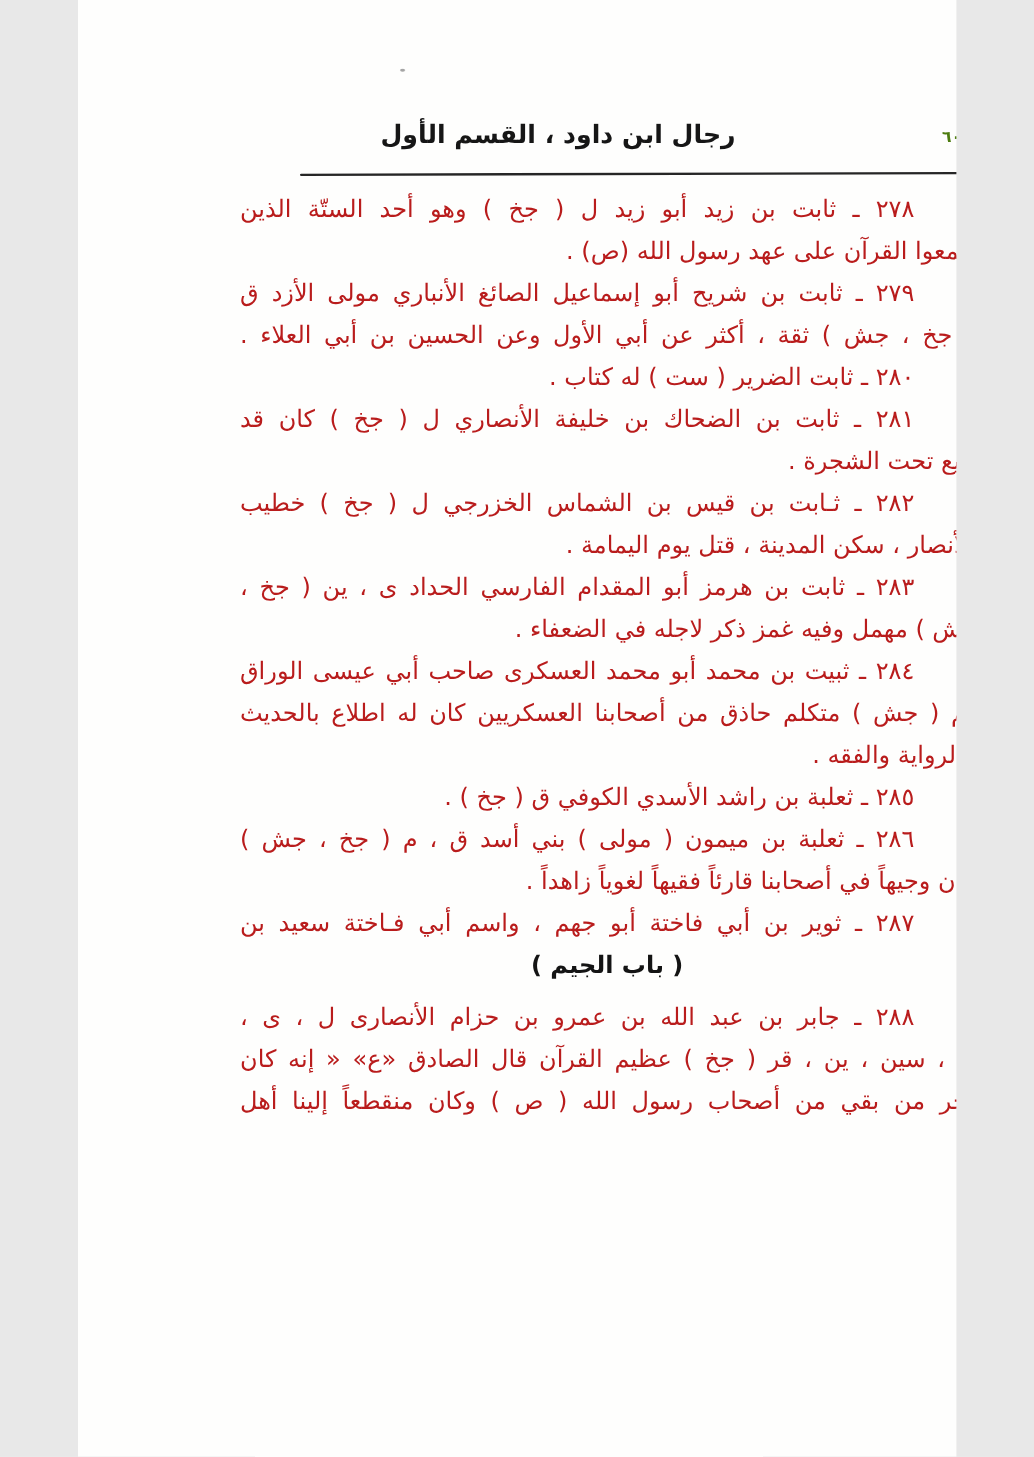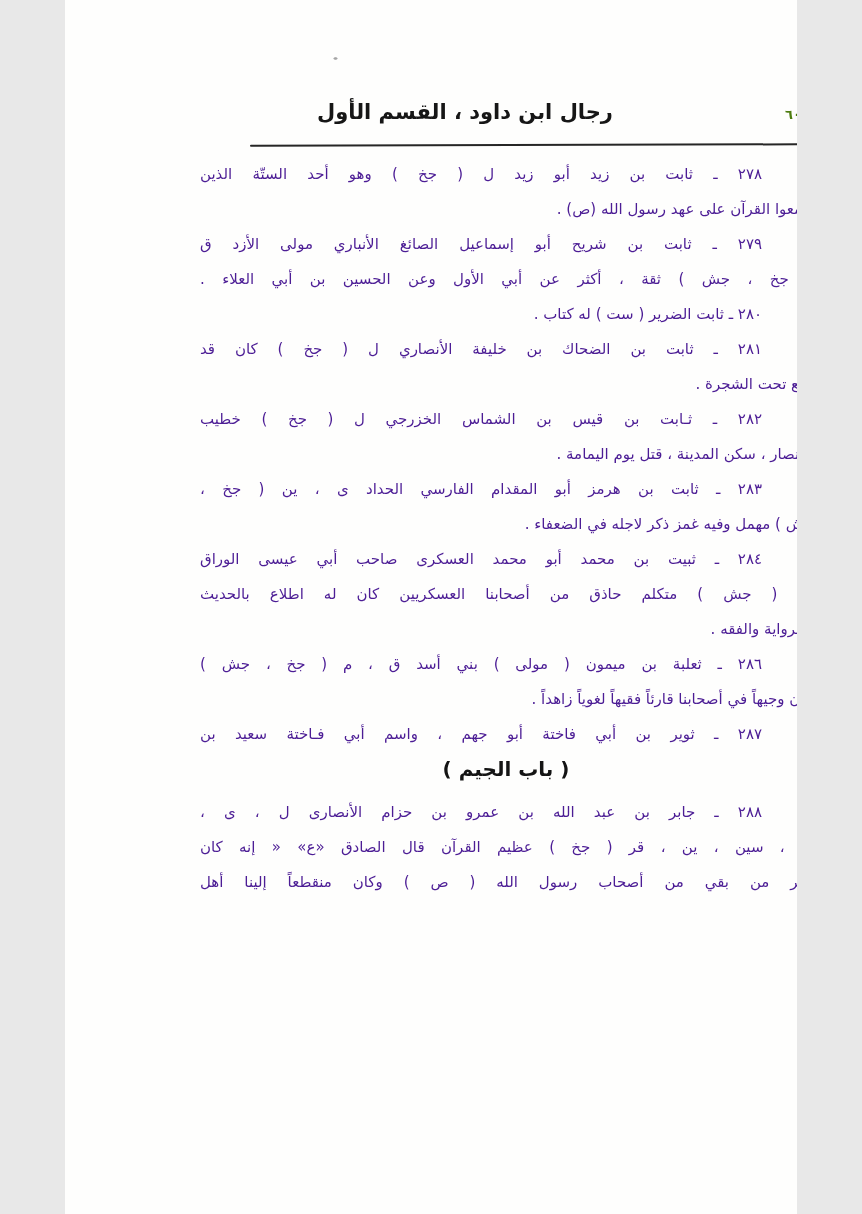--- a/index.html
+++ b/index.html
@@ -59,24 +59,24 @@
   .text-block {
     position: absolute;
     top: 157px;
     left: 135px;
     width: 612px;
     direction: rtl;
   }
   .line {
     height: 35px;
     line-height: 35px;
-    font-size: 15px;
+    font-size: 20px;
     white-space: nowrap;
     text-align: right;
-    color: #4c1d95;
+    color: #b91c1c;
   }
   .line.full {
     white-space: normal;
     text-align: justify;
     text-align-last: justify;
   }
   .line.first { padding-right: 50px; }
   .line.first.full { padding-right: 50px; }
   .section-heading {
     height: 35px;
@@ -160,20 +160,21 @@
     <div class="line first">٢٨٠ ـ ثابت الضرير ( ست ) له كتاب .</div>
     <div class="line first full">٢٨١ ـ ثابت بن الضحاك بن خليفة الأنصاري ل ( جخ ) كان قد</div>
     <div class="line">بايع تحت الشجرة .</div>
     <div class="line first full">٢٨٢ ـ ثـابت بن قيس بن الشماس الخزرجي ل ( جخ ) خطيب</div>
     <div class="line">الأنصار ، سكن المدينة ، قتل يوم اليمامة .</div>
     <div class="line first full">٢٨٣ ـ ثابت بن هرمز أبو المقدام الفارسي الحداد ى ، ين ( جخ ،</div>
     <div class="line">كش ) مهمل وفيه غمز ذكر لاجله في الضعفاء .</div>
     <div class="line first full">٢٨٤ ـ ثبيت بن محمد أبو محمد العسكرى صاحب أبي عيسى الوراق</div>
     <div class="line full">لم ( جش ) متكلم حاذق من أصحابنا العسكريين كان له اطلاع بالحديث</div>
     <div class="line">والرواية والفقه .</div>
+    <div class="line first">٢٨٥ ـ ثعلبة بن راشد الأسدي الكوفي ق ( جخ ) .</div>
     <div class="line first full">٢٨٦ ـ ثعلبة بن ميمون ( مولى ) بني أسد ق ، م ( جخ ، جش )</div>
     <div class="line">كان وجيهاً في أصحابنا قارئاً فقيهاً لغوياً زاهداً .</div>
     <div class="line first full">٢٨٧ ـ ثوير بن أبي فاختة أبو جهم ، واسم أبي فـاختة سعيد بن</div>
 
     <div class="section-heading">( باب الجيم )</div>
 
     <div class="line first full">٢٨٨ ـ جابر بن عبد الله بن عمرو بن حزام الأنصارى ل ، ى ،</div>
     <div class="line full">ن ، سين ، ين ، قر ( جخ ) عظيم القرآن قال الصادق «ع» « إنه كان</div>
     <div class="line full">آخر من بقي من أصحاب رسول الله ( ص ) وكان منقطعاً إلينا أهل</div>
   </div>

